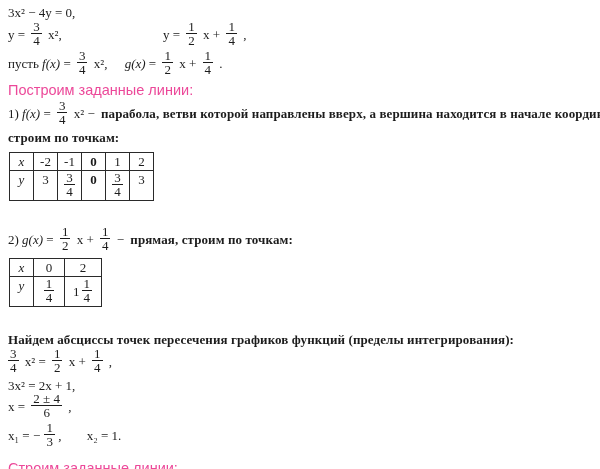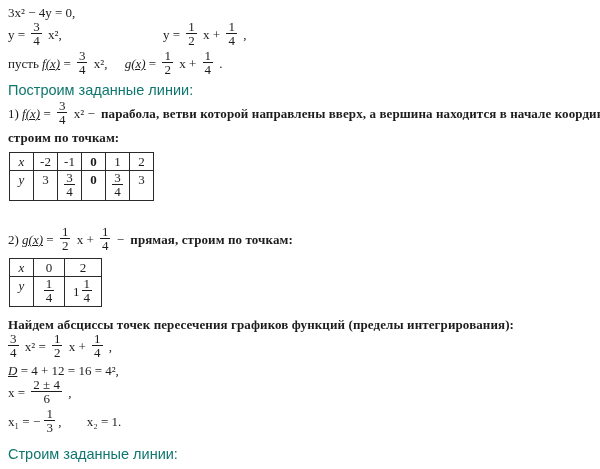--- a/index.html
+++ b/index.html
@@ -12,23 +12,23 @@
   }
   .l { line-height:15px; white-space:nowrap; }
   .r1 { line-height:17px; }
   .tc { display:flex; align-items:baseline; }
   .tc > .c1 { width:155px; flex:0 0 155px; }
   .fl { margin:1px 0; white-space:nowrap; }
   .fl .fr { vertical-align:middle; position:relative; top:-2px; }
   .fr { display:inline-block; text-align:center; margin:0 3px; }
   .fr .n { display:block; line-height:13px; padding:0 2px; }
   .fr .d { display:block; line-height:14px; padding:0 2px; border-top:1px solid #1c1c1c; }
-  .it { font-style:italic;text-decoration:underline; }
+  .it { font-style:italic; }
   .bd { font-weight:bold; letter-spacing:0.1px; }
-  .sans { font-family:"Liberation Sans","DejaVu Sans",sans-serif; font-size:14.5px; line-height:17px; color:#0f766e; }
+  .sans { font-family:"Liberation Sans","DejaVu Sans",sans-serif; font-size:14.5px; line-height:17px; color:#ec4899; }
   .h-sans { margin:3px 0 2px 0; }
   .gap-top { margin-top:26px; }
   .pts { border-collapse:collapse; margin:7px 0 0 1px; font-size:13px; }
   .pts td { border:1.5px solid #2a2a2a; padding:0 4px; text-align:center; vertical-align:top; line-height:17px; min-width:15px; }
   .pts td.lab { font-style:italic; }
   .pts td.b { font-weight:bold; }
   .pts .fr { margin:0 1px; }
   .whole { display:inline-block; vertical-align:top; margin:6px 1px 0 0; }
   .x2-shift { margin-left:22px; }
   .g-shift { margin-left:14px; }
@@ -124,35 +124,32 @@
       <td style="min-width:28px;">2</td>
     </tr>
     <tr>
       <td class="lab">y</td>
       <td><span class="fr"><span class="n">1</span><span class="d">4</span></span></td>
       <td><span class="whole">1</span><span class="fr"><span class="n">1</span><span class="d">4</span></span></td>
     </tr>
   </tbody>
     </table>
 
-  <div class="l bd" style="margin-top:10px; line-height:16px;">Найдем абсциссы точек пересечения графиков функций (пределы интегрирования):</div>
+  <div class="l bd" style="margin-top:25px; line-height:16px;">Найдем абсциссы точек пересечения графиков функций (пределы интегрирования):</div>
 
   <div class="fl">
     <span class="fr" style="margin-left:0;"><span class="n">3</span><span class="d">4</span></span>
     <span>x² =</span>
     <span class="fr"><span class="n">1</span><span class="d">2</span></span>
     <span>x +</span>
     <span class="fr"><span class="n">1</span><span class="d">4</span></span>
     <span>,</span>
   </div>
 
-  <div class="l" style="line-height:16px;">
-    <span class="it">D</span>
-    <span>= 4 + 12 = 16 = 4²,</span>
-  </div>
+  <div class="l">3x² = 2x + 1,</div>
 
   <div class="fl">
     <span>x =</span>
     <span class="fr"><span class="n">2 ± 4</span><span class="d">6</span></span>
     <span>,</span>
   </div>
 
   <div class="fl">
     <span>x₁</span>
     <span>= −</span>

